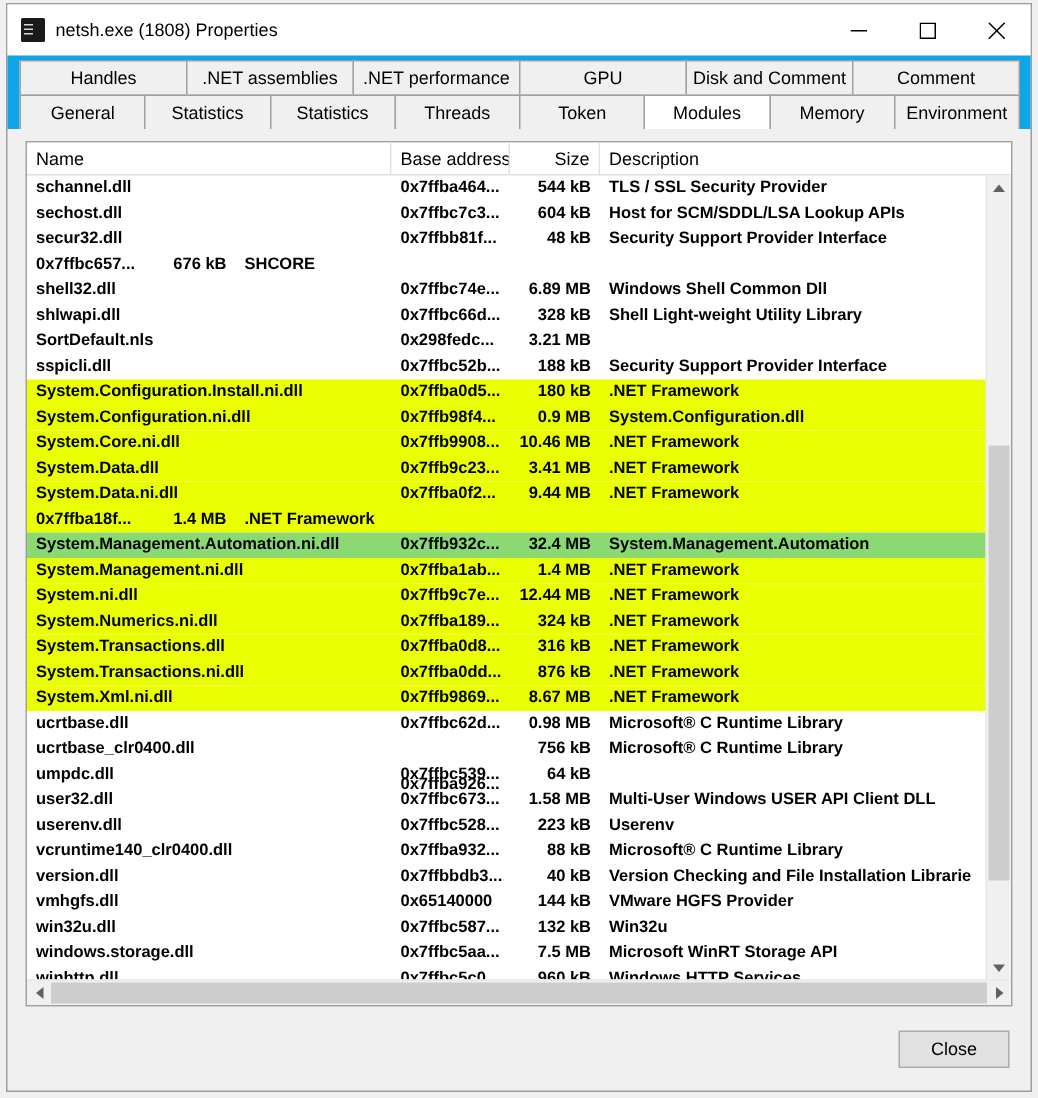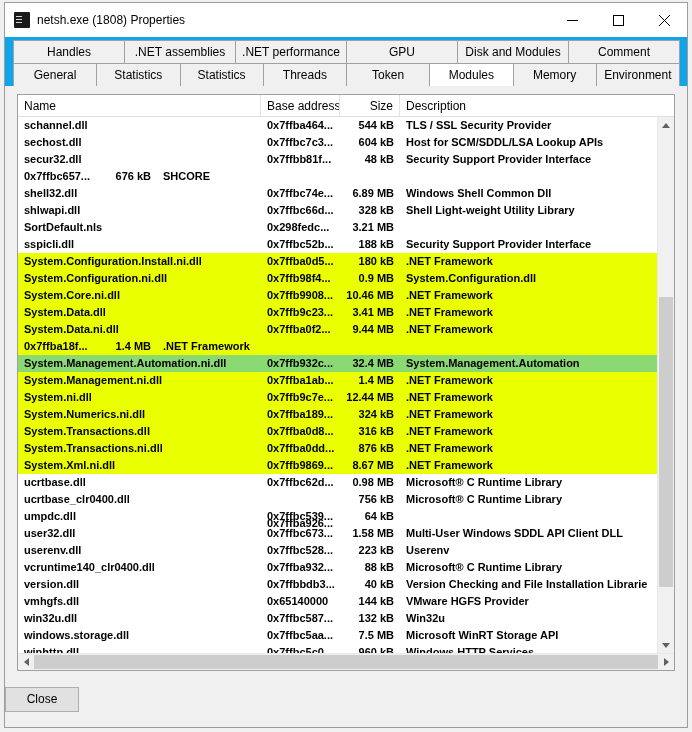--- a/index.html
+++ b/index.html
@@ -223,20 +223,21 @@
   .arrow.up    { border-left: 4px solid transparent; border-right: 4px solid transparent; border-bottom: 5px solid #606060; }
   .arrow.down  { border-left: 4px solid transparent; border-right: 4px solid transparent; border-top: 5px solid #606060; }
   .arrow.left  { border-top: 4px solid transparent; border-bottom: 4px solid transparent; border-right: 5px solid #606060; }
   .arrow.right { border-top: 4px solid transparent; border-bottom: 4px solid transparent; border-left: 5px solid #606060; }
   
   .footer {
     flex: 0 0 auto;
     height: 56px;
     display: flex;
     align-items: center;
+    justify-content: flex-end;
     padding-right: 14px;
     box-sizing: border-box;
   }
   .btn {
     width: 74px;
     height: 25px;
     border: 1px solid #adadad;
     background: #e1e1e1;
     font-size: 12px;
     color: #000;
@@ -282,21 +283,21 @@
       <div class="tab">
           <span>.NET assemblies</span>
         </div>
       <div class="tab">
           <span>.NET performance</span>
         </div>
       <div class="tab">
           <span>GPU</span>
         </div>
       <div class="tab">
-          <span>Disk and Modules</span>
+          <span>Disk and Comment</span>
         </div>
       <div class="tab">
           <span>Comment</span>
         </div>
     </div>
     <div class="tabrow row2">
       <div class="tab">
           <span>General</span>
         </div>
       <div class="tab">
@@ -475,21 +476,21 @@
             <div class="row">
               <div class="cell" style="width: 243px;">umpdc.dll</div>
               <div class="cell" style="width: 79px;">0x7ffbc539...</div>
               <div class="cell right" style="width: 60px;">64 kB</div>
               <div class="cell" style="width: 248px;"></div>
             </div>
             <div class="row">
               <div class="cell" style="width: 243px;">user32.dll</div>
               <div class="cell" style="width: 79px;">0x7ffbc673...</div>
               <div class="cell right" style="width: 60px;">1.58 MB</div>
-              <div class="cell" style="width: 248px;">Multi-User Windows SDDL API Client DLL</div>
+              <div class="cell" style="width: 248px;">Multi-User Windows USER API Client DLL</div>
             </div>
             <div class="row">
               <div class="cell" style="width: 243px;">userenv.dll</div>
               <div class="cell" style="width: 79px;">0x7ffbc528...</div>
               <div class="cell right" style="width: 60px;">223 kB</div>
               <div class="cell" style="width: 248px;">Userenv</div>
             </div>
             <div class="row">
               <div class="cell" style="width: 243px;">vcruntime140_clr0400.dll</div>
               <div class="cell" style="width: 79px;">0x7ffba932...</div>

